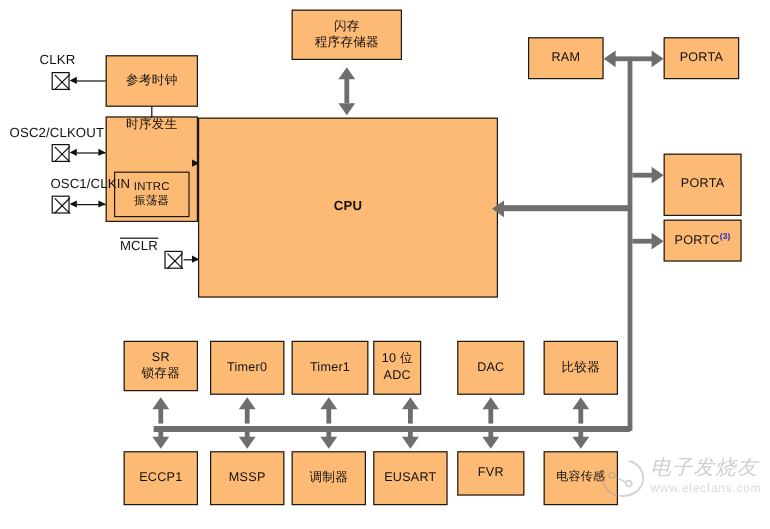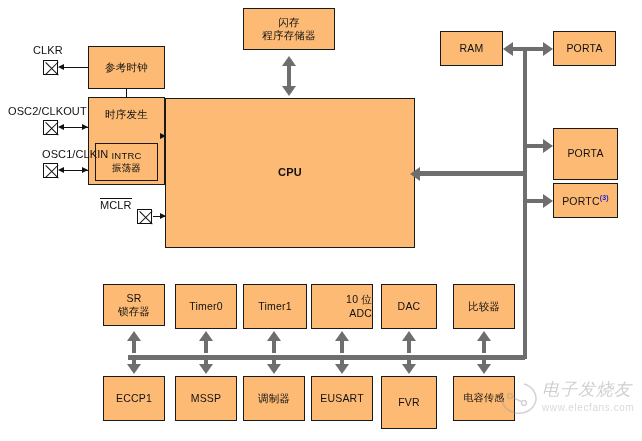--- a/index.html
+++ b/index.html
@@ -115,21 +115,21 @@
   <div class="ghead down" style="left:282px;top:86px;"></div>
 
   <div class="lab" style="left:33px;top:44px;">CLKR</div>
   <div class="pin" style="left:43px;top:60px;"></div>
   <div class="ln lnh" style="left:60px;top:67px;width:29px;"></div>
   <div class="ahead l" style="left:58px;top:64px;"></div>
   <div class="blk" id="blk-refclock" style="left:88px;top:46px;width:77px;height:43px;">
     <span>参考时钟</span>
   </div>
 
-  <div class="blk" id="blk-timing" style="left:88px;top:97px;width:77px;height:88px;justify-content:flex-start;padding-top:10px;">
+  <div class="blk" id="blk-timing" style="left:88px;top:97px;width:77px;height:88px;justify-content:flex-start;padding-top:0;">
     <span>时序发生</span>
   </div>
 
   <div class="ln lnv" style="left:126px;top:89px;height:9px;"></div>
 
   <div class="blk" id="blk-intrc" style="left:95px;top:143px;width:63px;height:38px;font-size:9.5px;">
     <span>INTRC</span>
     <span class="l2">振荡器</span>
   </div>
 
@@ -189,21 +189,21 @@
   <div class="blk" style="left:103px;top:284px;width:62px;height:42px;">
     <span>SR</span>
     <span class="l2">锁存器</span>
   </div>
   <div class="blk" style="left:175px;top:284px;width:62px;height:45px;">
     <span>Timer0</span>
   </div>
   <div class="blk" style="left:243px;top:284px;width:64px;height:45px;">
     <span>Timer1</span>
   </div>
-  <div class="blk" style="left:311px;top:284px;width:62px;height:45px;align-items:flex-end;">
+  <div class="blk" style="left:311px;top:284px;width:40px;height:45px;">
     <span>10 位</span>
     <span class="l2">ADC</span>
   </div>
   <div class="blk" style="left:381px;top:284px;width:56px;height:45px;">
     <span>DAC</span>
   </div>
   <div class="blk" style="left:453px;top:284px;width:62px;height:45px;">
     <span>比较器</span>
   </div>
 
@@ -212,21 +212,21 @@
   </div>
   <div class="blk" style="left:175px;top:376px;width:62px;height:45px;">
     <span>MSSP</span>
   </div>
   <div class="blk" style="left:243px;top:376px;width:62px;height:45px;">
     <span>调制器</span>
   </div>
   <div class="blk" style="left:311px;top:376px;width:62px;height:45px;">
     <span>EUSART</span>
   </div>
-  <div class="blk" style="left:381px;top:376px;width:56px;height:53px;">
+  <div class="blk" style="left:381px;top:376px;width:56px;height:37px;">
     <span>FVR</span>
   </div>
   <div class="blk" style="left:453px;top:376px;width:62px;height:45px;font-size:10px;">
     <span>电容传感</span>
   </div>
 
   <div class="ghead up" style="left:127px;top:331px;"></div>
   <div class="bus busv" style="left:131.8px;top:339px;height:14px;"></div>
   <div class="bus busv" style="left:131.8px;top:358px;height:8px;"></div>
   <div class="ghead down" style="left:127px;top:364px;"></div>

